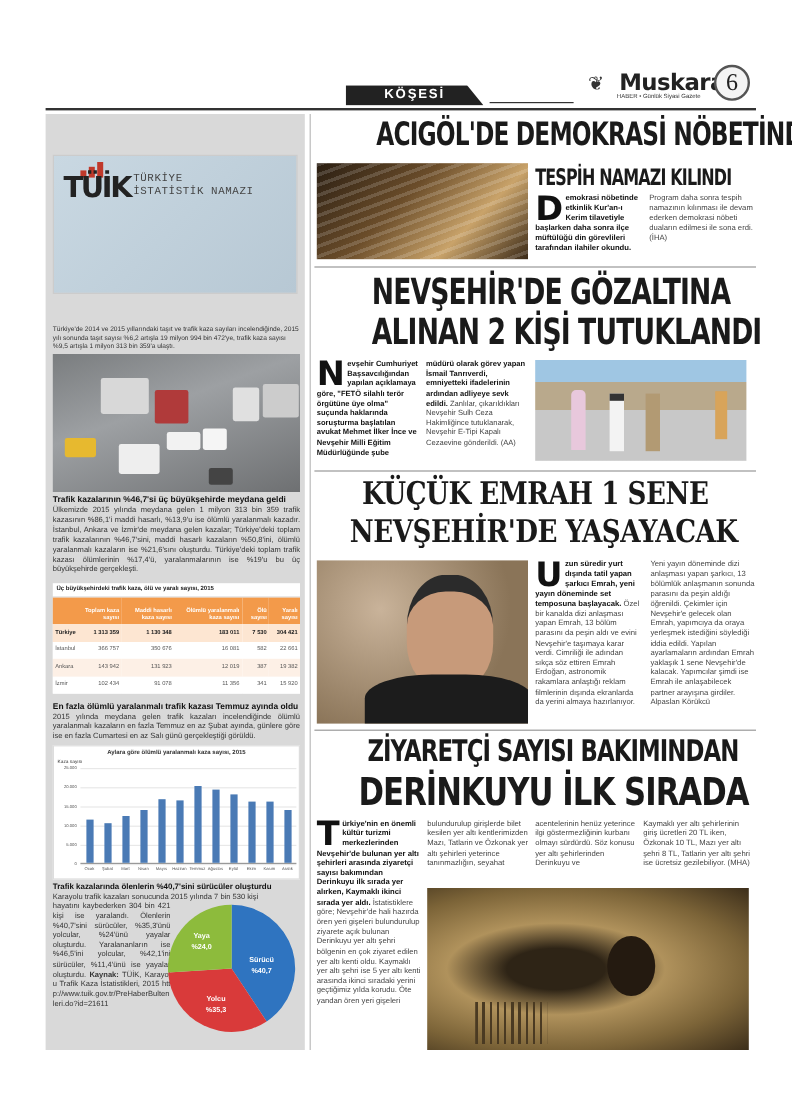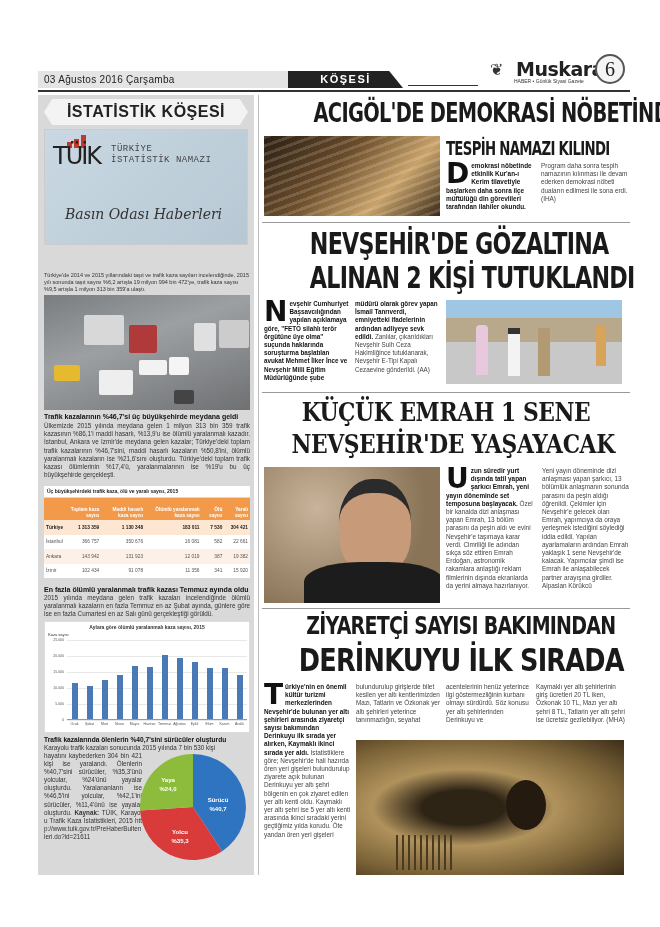--- a/index.html
+++ b/index.html
@@ -15,21 +15,21 @@
 .hdr-rule{position:absolute;left:370px;top:33px;width:70px;height:1px;background:#333}
 .logo{position:absolute;left:448px;top:2px;width:110px;height:32px}
 .logo-m{position:absolute;left:30px;top:4px;font-size:19px;font-weight:bold;color:#222;font-family:"DejaVu Sans",sans-serif;letter-spacing:-.5px}
 .logo-sub{position:absolute;left:28px;top:24px;font-size:5px;color:#333}
 .logo-bird{position:absolute;left:4px;top:6px;font-size:16px;color:#333}
 .pagenum{position:absolute;left:557px;top:2px;width:30px;height:30px;border:2px solid #555;border-radius:50%;font-family:"Liberation Serif",serif;font-size:20px;text-align:center;line-height:26px;color:#222;background:#f4f4f4}
 
 .left{position:absolute;left:38px;top:95px;width:216px;height:780px;background:#d9d9d9}
 .ist-title{position:absolute;left:6px;top:4px;width:204px;height:26px;background:#f3f3f3;font-weight:bold;font-size:16px;text-align:center;line-height:26px;letter-spacing:.5px;clip-path:polygon(4% 0,96% 0,100% 50%,96% 100%,4% 100%,0 50%)}
 .tuik{position:absolute;left:6px;top:34px;width:204px;height:116px;background:linear-gradient(135deg,#c9d8e2,#b7c8d4);border:1px solid #ccc}
-.tuik-logo{position:absolute;left:8px;top:10px;font-size:24px;font-weight:normal;color:#222;letter-spacing:-2px;font-family:"DejaVu Sans",sans-serif}
+.tuik-logo{position:absolute;left:8px;top:10px;font-size:24px;font-weight:bold;color:#222;letter-spacing:-2px;font-family:"DejaVu Sans",sans-serif}
 .tuik-bars{position:absolute;left:18px;top:4px;width:28px;height:14px}
 .tuik-bars span{position:absolute;bottom:0;width:5px;background:#c0392b}
 .tuik-name{position:absolute;left:66px;top:14px;font-family:Liberation Mono, monospace;font-size:9px;color:#444;line-height:11px;letter-spacing:.5px}
 .tuik-basin{position:absolute;left:20px;top:76px;font-family:"DejaVu Serif",serif;font-style:italic;font-size:14px;color:#333}
 .s1-title{position:absolute;left:6px;top:158px;width:206px;font-size:8px;font-weight:bold;line-height:9px;color:#111}
 .s1-body{position:absolute;left:6px;top:177px;width:206px;font-size:5.5px;line-height:7px;color:#333}
 .traffic{position:absolute;left:6px;top:200px;width:206px;height:115px;background:linear-gradient(160deg,#7a7d7f,#9da0a3 40%,#6e7072);overflow:hidden}
 .traffic .car{position:absolute;border-radius:2px}
 .s2-title{position:absolute;left:6px;top:318px;width:206px;font-size:7px;font-weight:bold;color:#111}
 .s2-body{position:absolute;left:6px;top:327px;width:206px;font-size:6.3px;line-height:8.2px;color:#333;text-align:justify}
@@ -64,47 +64,44 @@
 .dropcap{float:left;font-size:28px;line-height:24px;font-weight:bold;margin-right:2px;color:#111;font-family:"DejaVu Sans",sans-serif}
 .vrule{position:absolute;left:258px;top:95px;width:1px;height:780px;background:#bbb}
 .hrule{position:absolute;left:262px;width:368px;height:1px;background:#999}
 </style>
 </head>
 <body>
 
 <div class="page">
 
   <div class="hdr">
-    <div class="hdr-bar">03 Ağustos 2016 Çarşamba</div>
     <div class="hdr-guncel">KÖŞESİ</div>
     <div class="hdr-rule"></div>
     <div class="logo">
       <span class="logo-bird">❦</span>
       <span class="logo-m">Muskara</span>
       <span class="logo-sub">HABER • Günlük Siyasi Gazete</span>
     </div>
     <div class="pagenum">6</div>
     <div class="hdr-line"></div>
   </div>
 
   <div class="left">
-    <div class="ist-title">İSTATİSTİK KÖŞESİ</div>
 
     <div class="tuik">
       <div class="tuik-bars">
         <span style="left:4px;height:6px"></span>
           <span style="left:11px;height:9px"></span>
           <span style="left:18px;height:13px"></span>
       </div>
       <div class="tuik-logo" style="top:12px">TÜİK</div>
       <div class="tuik-name">
         <div>TÜRKİYE</div>
         <div>İSTATİSTİK NAMAZI</div>
       </div>
-      <div class="tuik-basin">Basın Odası Haberleri</div>
     </div>
 
     <div class="s1-body">Türkiye'de 2014 ve 2015 yıllarındaki taşıt ve trafik kaza sayıları incelendiğinde, 2015 yılı sonunda taşıt sayısı %6,2 artışla 19 milyon 994 bin 472'ye, trafik kaza sayısı %9,5 artışla 1 milyon 313 bin 359'a ulaştı.</div>
 
     <div class="traffic">
       <div class="car" style="left:10px;top:70px;width:26px;height:16px;background:#e7b92f"></div>
       <div class="car" style="left:40px;top:20px;width:40px;height:30px;background:#d8d8d8"></div>
       <div class="car" style="left:85px;top:30px;width:28px;height:28px;background:#b03a3a"></div>
       <div class="car" style="left:95px;top:65px;width:28px;height:15px;background:#f2f2f2"></div>
       <div class="car" style="left:55px;top:75px;width:34px;height:25px;background:#eee"></div>

